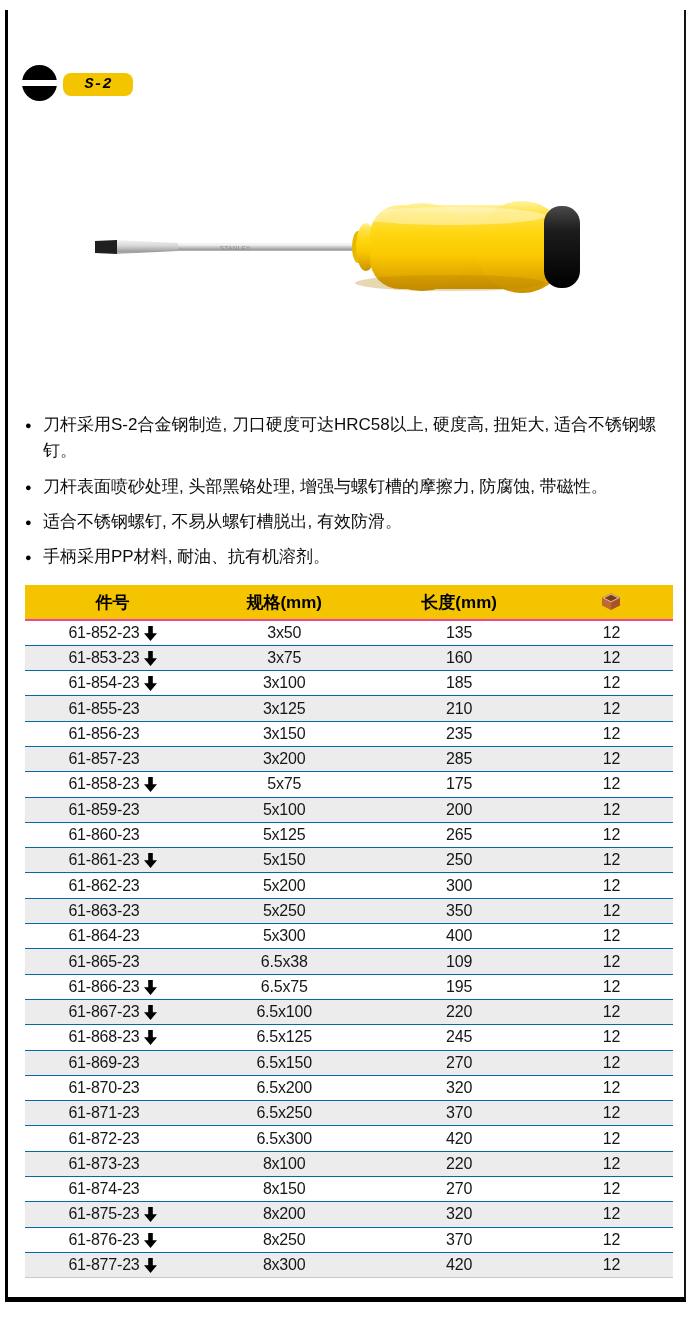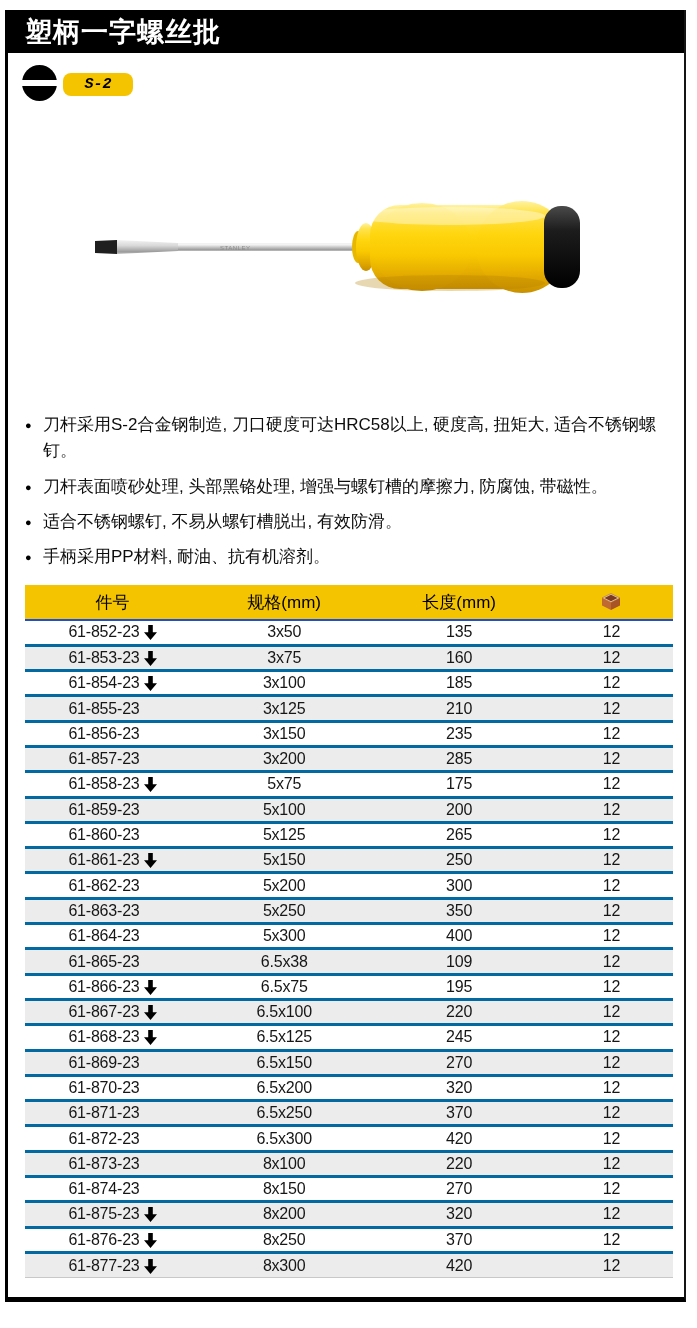--- a/index.html
+++ b/index.html
@@ -51,47 +51,44 @@
     display:flex; align-items:flex-start;
     font-size:17px; line-height:1.55; color:#0d0d0d;
     margin-bottom:9px;
   }
   .features .dot { font-size:11px; line-height:26px; width:18px; flex:0 0 18px; color:#000; }
   
   .spec-table-wrap { position:absolute; left:17px; top:575px; width:648px; }
   table { width:100%; border-collapse:collapse; table-layout:fixed; }
   thead th {
     background:var(--brand-yellow,#F5C400);
-    height:35px; font-size:17px; font-weight:400; color:#000;
-    border-bottom:2px solid #1d4ed8; text-align:center; vertical-align:middle;
+    height:35px; font-size:17px; font-weight:700; color:#000;
+    border-bottom:2px solid #ec4899; text-align:center; vertical-align:middle;
   }
   tbody td {
     height:25.3px; font-size:16px; color:#161616;
     text-align:center; vertical-align:middle;
     letter-spacing:-0.2px;
   }
-  tbody tr + tr { border-top:3px solid #0369a1;border-radius:10px; }
+  tbody tr + tr { border-top:1px solid #0369a1;border-radius:10px; }
   tbody tr:last-child { border-bottom:1px solid #c8c8c8;margin-top:13px; }
   tbody tr.alt { background:var(--alt-row,#ECECEC); }
   .part-wrap {
     display:inline-flex; align-items:center; gap:4px;
     width:98px; justify-content:center; text-align:left;
   }
   .arrow { flex:0 0 13px; margin-top:1px; }
   .arrow path { fill:#000; }
   .pack-icon { vertical-align:middle; }
 </style>
 </head>
 <body>
 
 <div class="page-frame">
 
-  <div class="title-bar">
-    <h1>塑柄一字螺丝批</h1>
-  </div>
 
   <div class="badge-row">
     <div class="slot-icon"></div>
     <div class="s2-pill">S-2</div>
   </div>
 
   <div class="product-wrap">
     <svg width="520" height="120" viewBox="0 0 520 120">
       <defs>
         <linearGradient id="sg" x1="0" y1="0" x2="0" y2="1">

